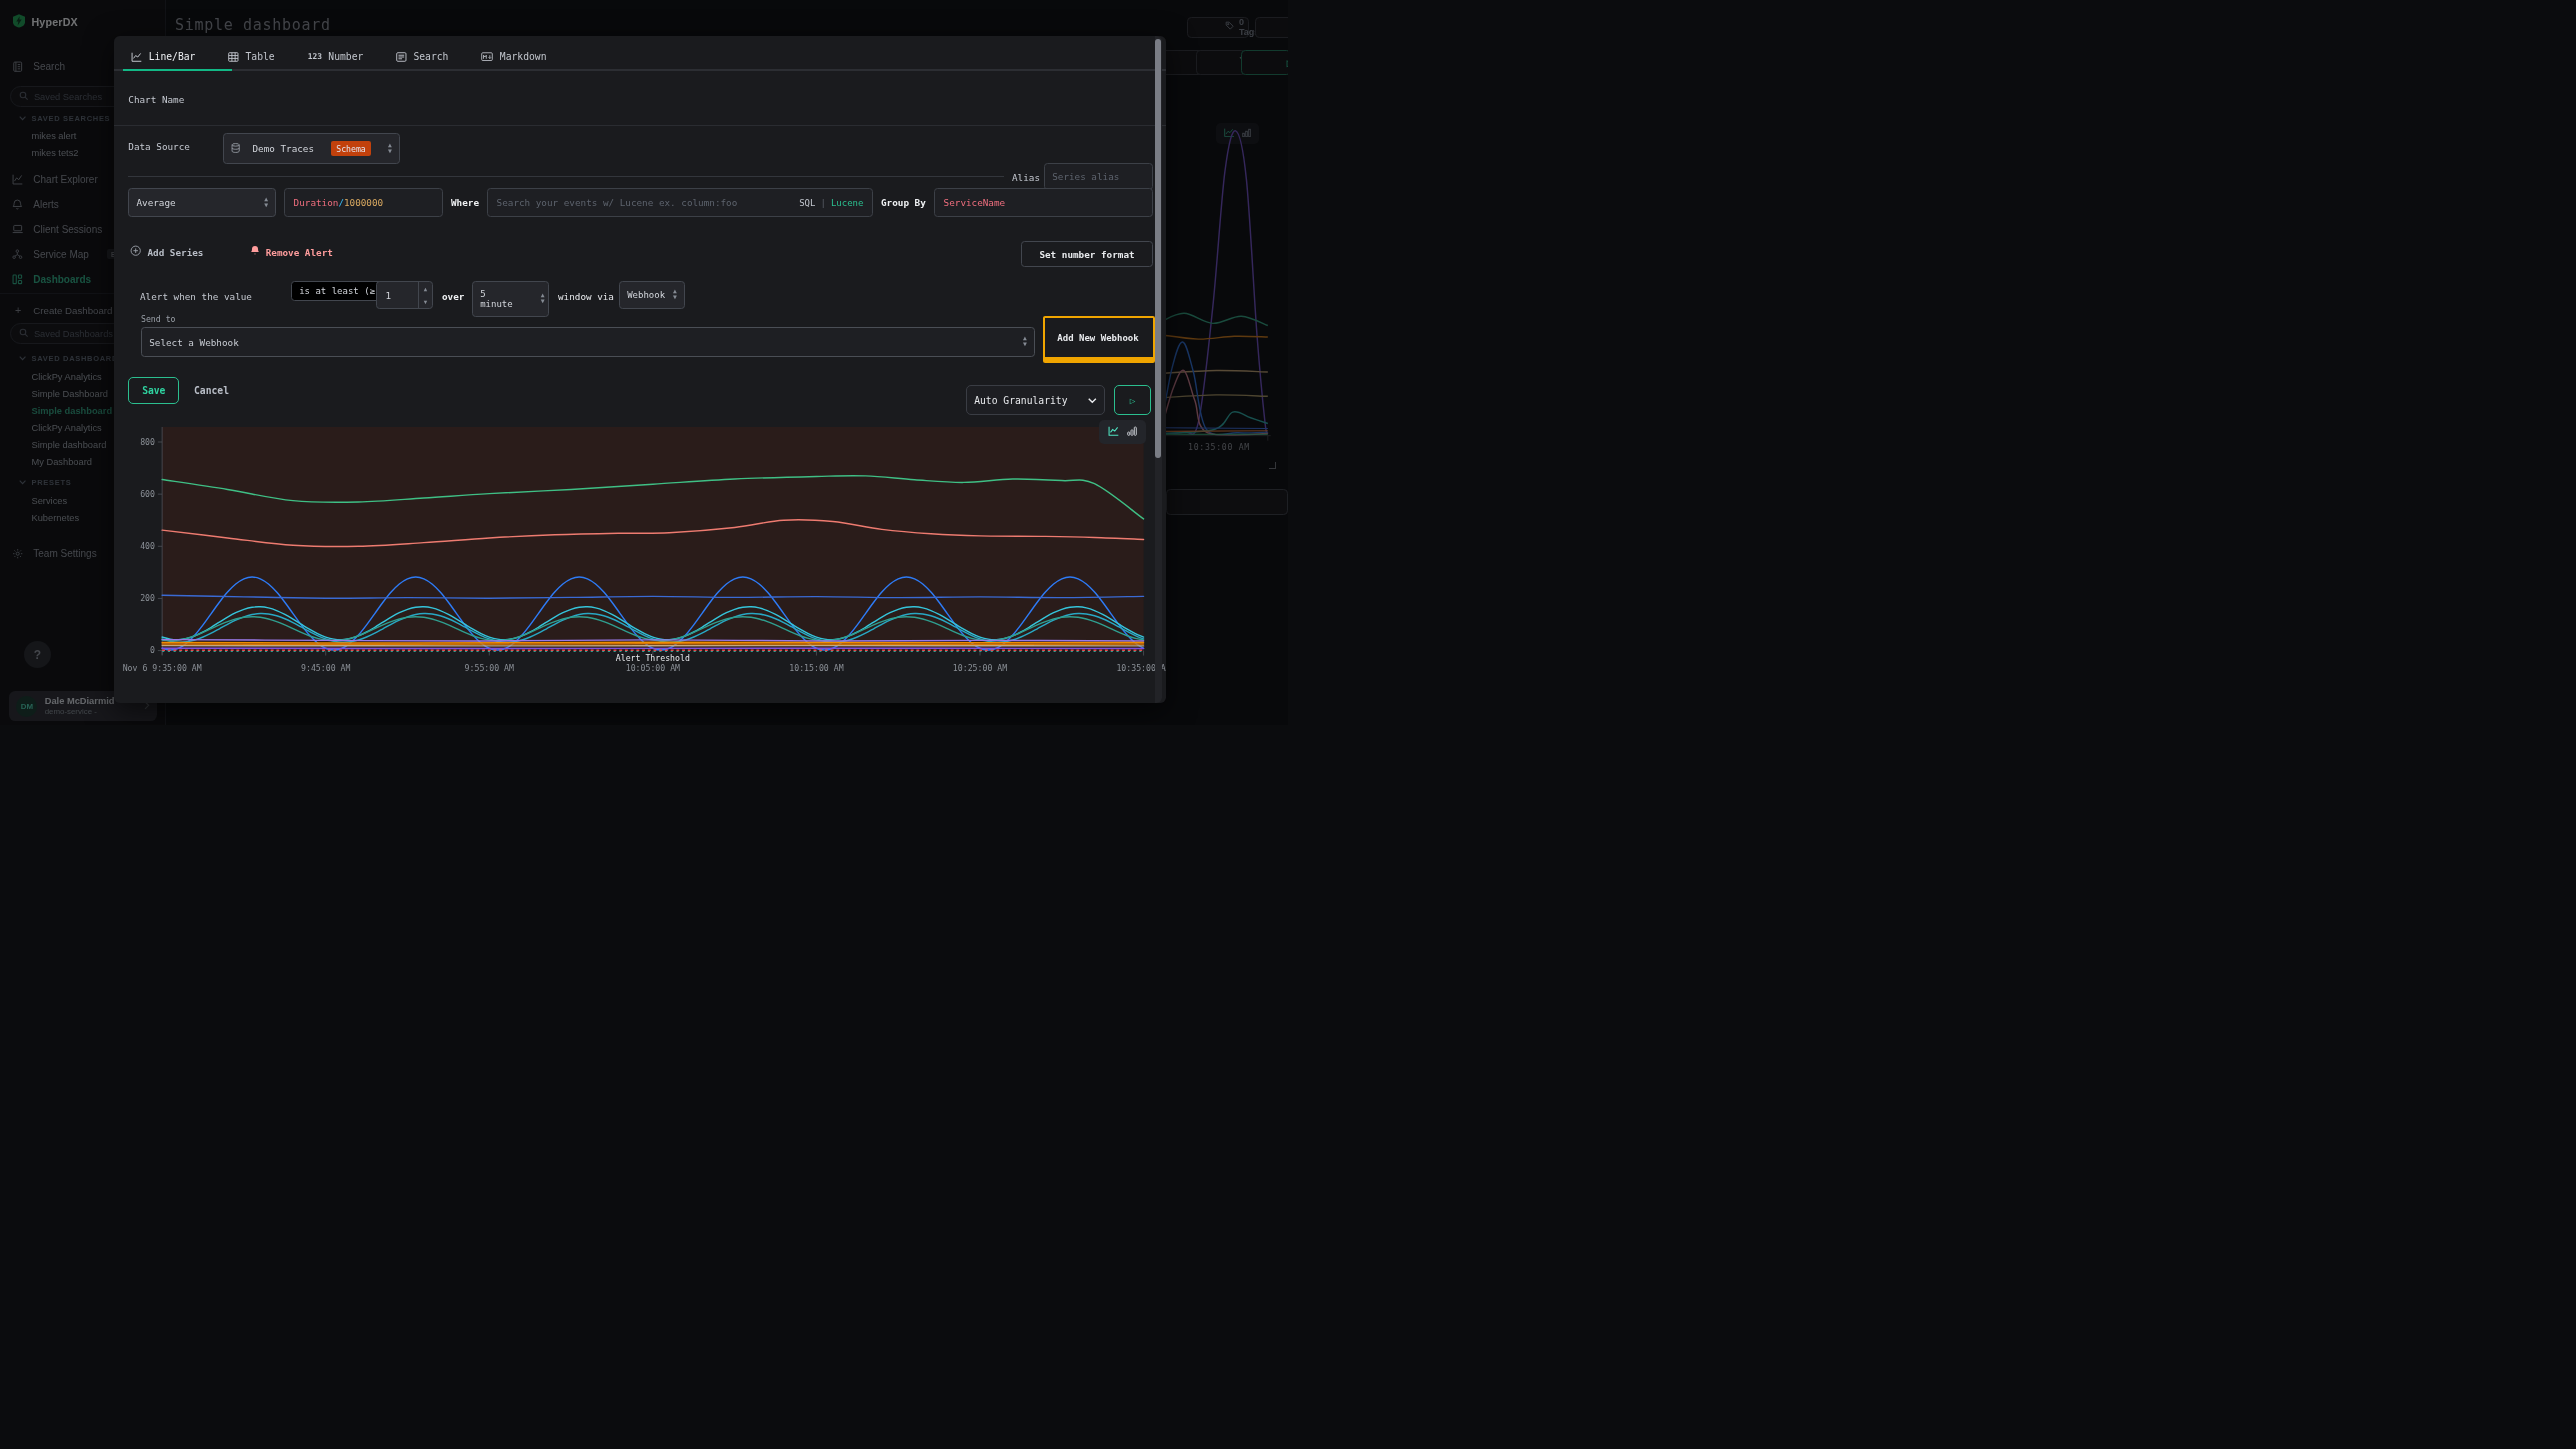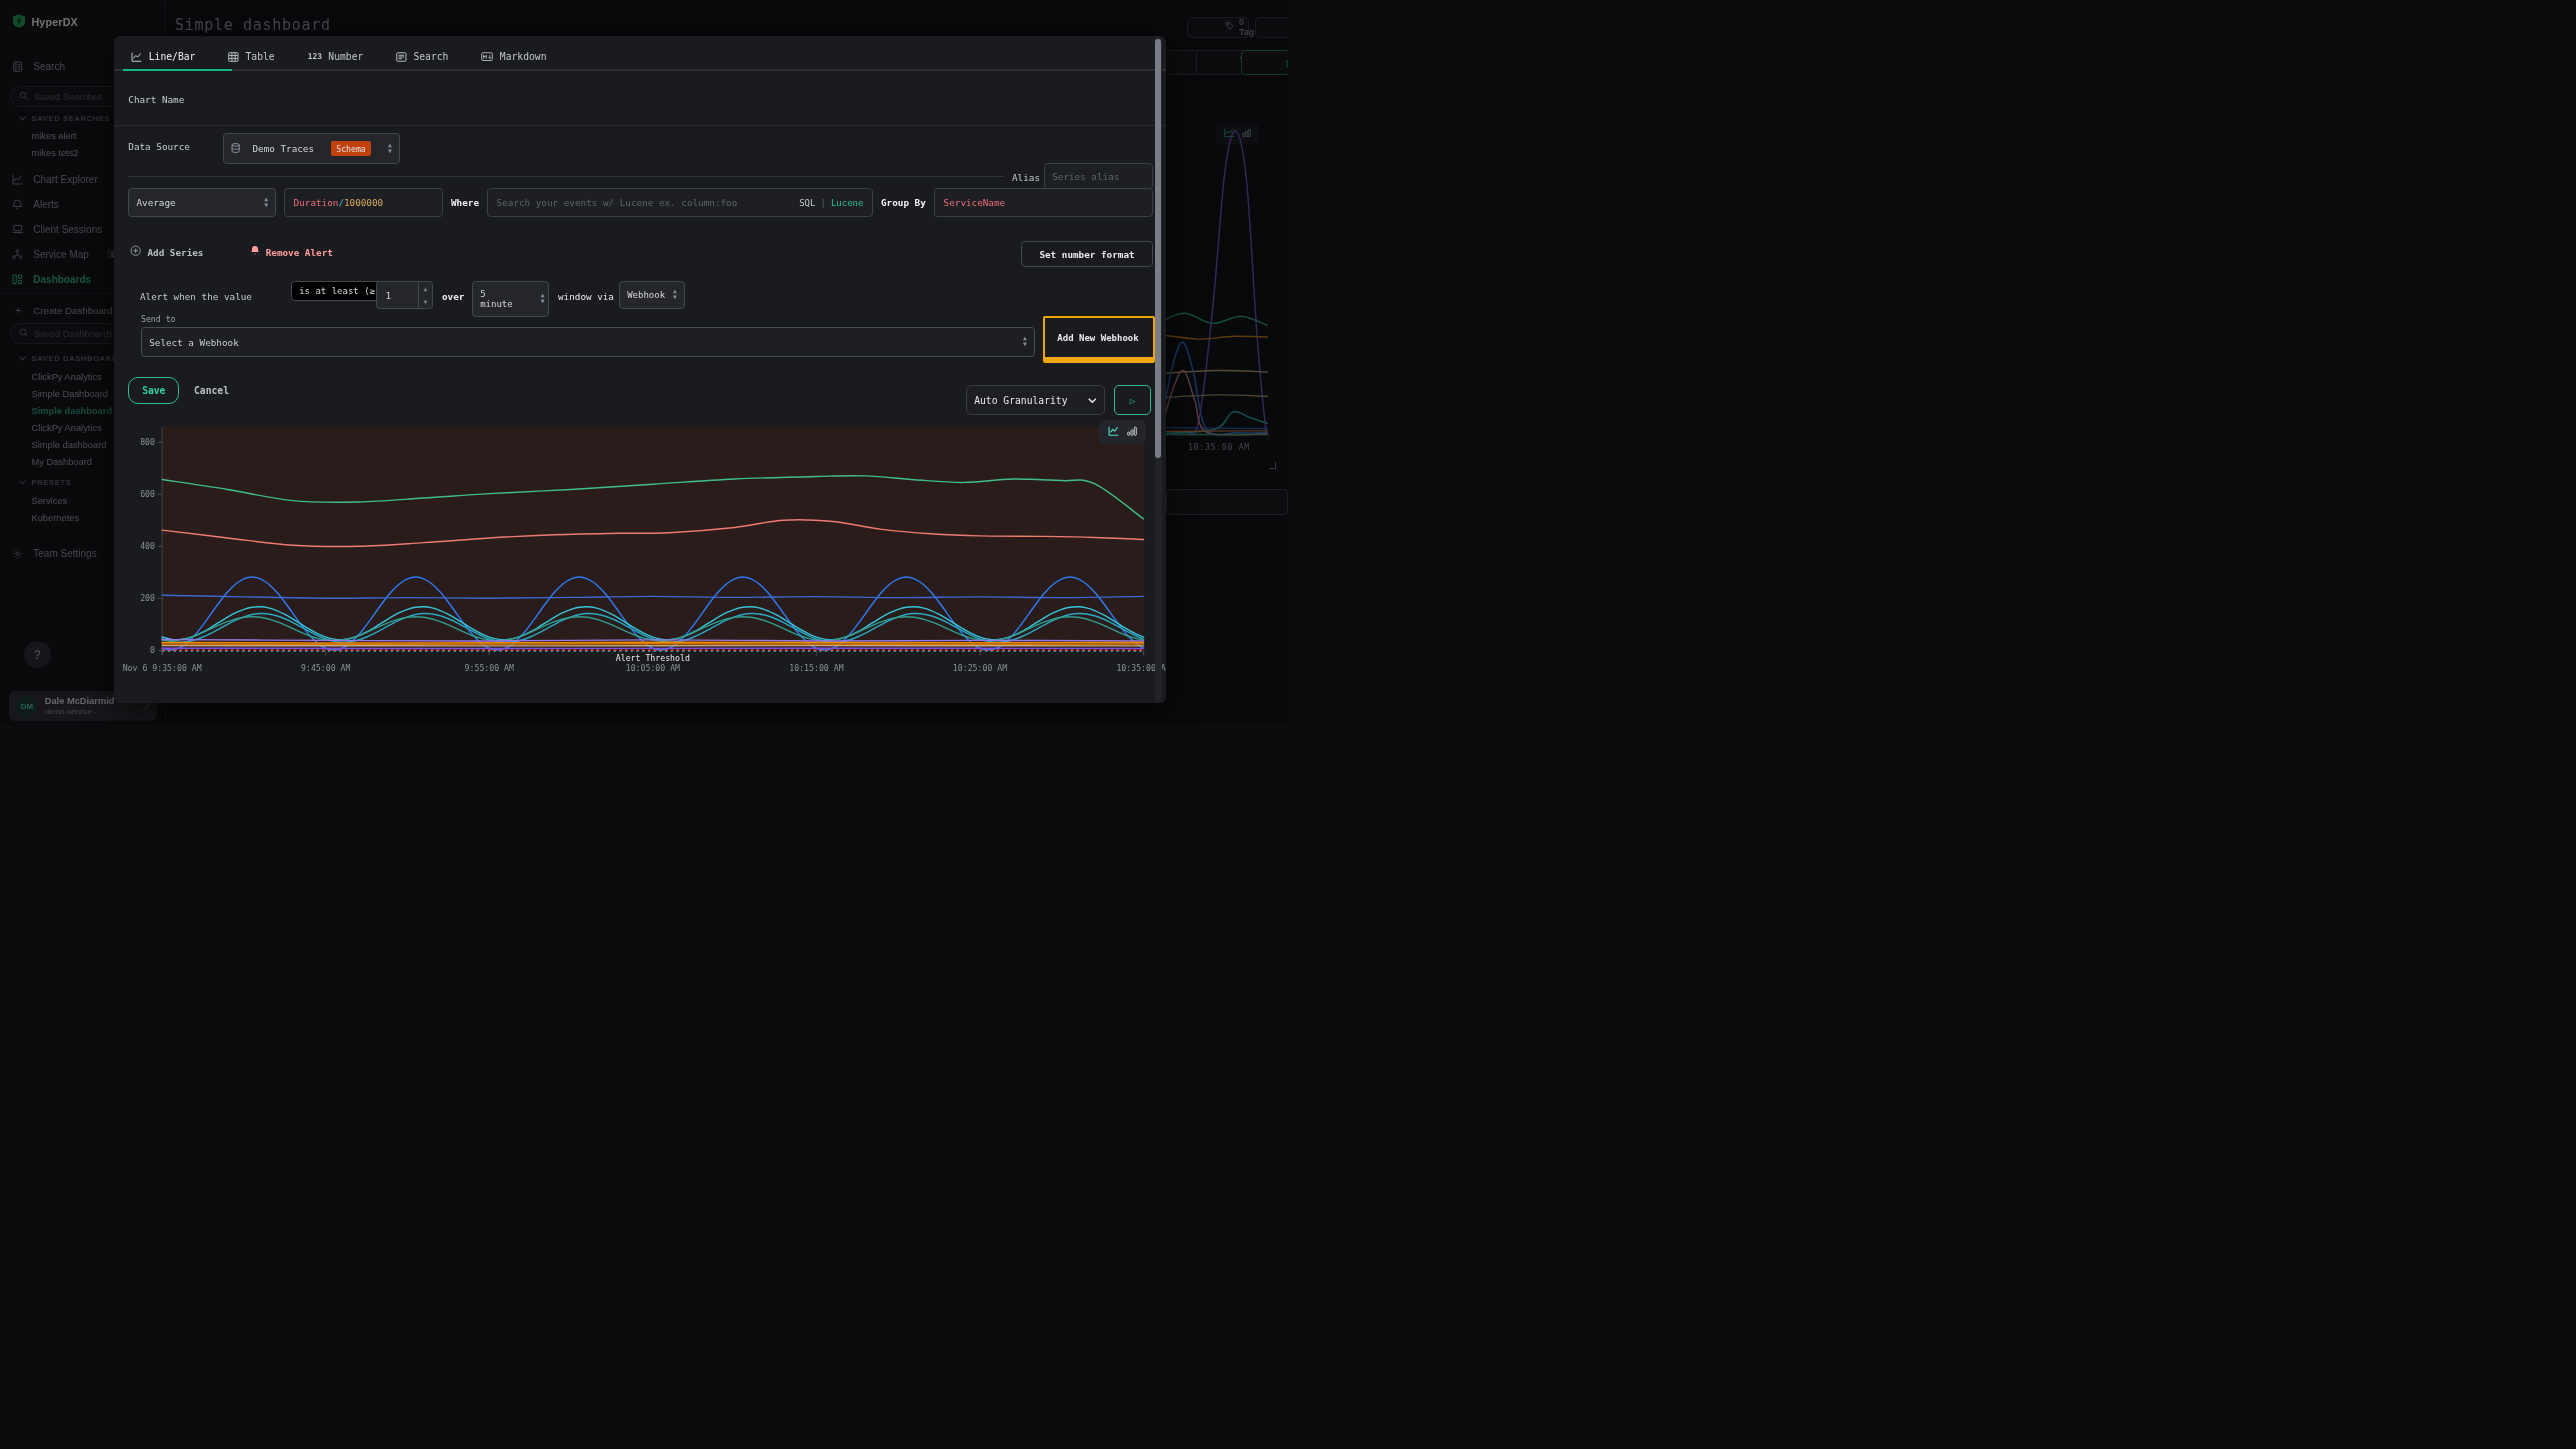--- a/index.html
+++ b/index.html
@@ -29,21 +29,21 @@
   .tab { display:flex; align-items:center; gap:6.4px; font-size:9.7px; color:#c2c6cd; cursor:pointer; }
   .tab.active { color:#eef0f3; }
   .tab .ticon { color:#c2c6cd; display:flex; align-items:center; }
   .field-label { font-size:9.3px; color:#c5c9d1; }
   .inp { background:#212226; border:0.7px solid #3c4047; border-radius:3.6px; color:#dfe2e8; font-size:9.3px; font-family:"DejaVu Sans Mono",monospace; }
   .inp::placeholder { color:#5d636d; }
   .selbox { background:#25262b; border:0.7px solid #42464e; border-radius:3.6px; display:flex; align-items:center; font-size:9.3px; color:#d3d6dc; padding:0 7.2px; }
   .updown { margin-left:auto; color:#858b94; font-size:6.4px; line-height:5.7px; display:flex; flex-direction:column; align-items:center; }
   .hr { background:#2a2c31; height:0.7px; }
   .btn-plain { border:0.7px solid #42464e; border-radius:3.6px; background:transparent; color:#e8eaed; font-size:9.3px; font-family:"DejaVu Sans Mono",monospace; font-weight:bold; display:flex; align-items:center; justify-content:center; cursor:pointer; }
-  #save-btn { border:0.7px solid #2bbf8f; color:#2fd3a0; background:transparent; border-radius:10px; font-weight:bold; font-size:9.7px; }
+  #save-btn { border:0.7px solid #2bbf8f; color:#2fd3a0; background:transparent; border-radius:5px; font-weight:bold; font-size:9.7px; }
   
   #m-track { right:4.3px; top:0; width:7.2px; height:667px; background:#222327; border-radius:0 5.7px 5.7px 0; }
   #m-thumb { right:5px; top:2.9px; width:5.7px; height:419px; background:#7a7d85; border-radius:2.9px; }
   text { font-family:"DejaVu Sans Mono", monospace; }
 </style>
 </head>
 <body>
 
 <div class="abs" style="left:0;top:0;width:1288px;height:82px;">
   <div class="abs mono" style="left:175px;top:15.7px;font-size:15px;color:#8e939c;letter-spacing:0.7px;">Simple dashboard</div>

